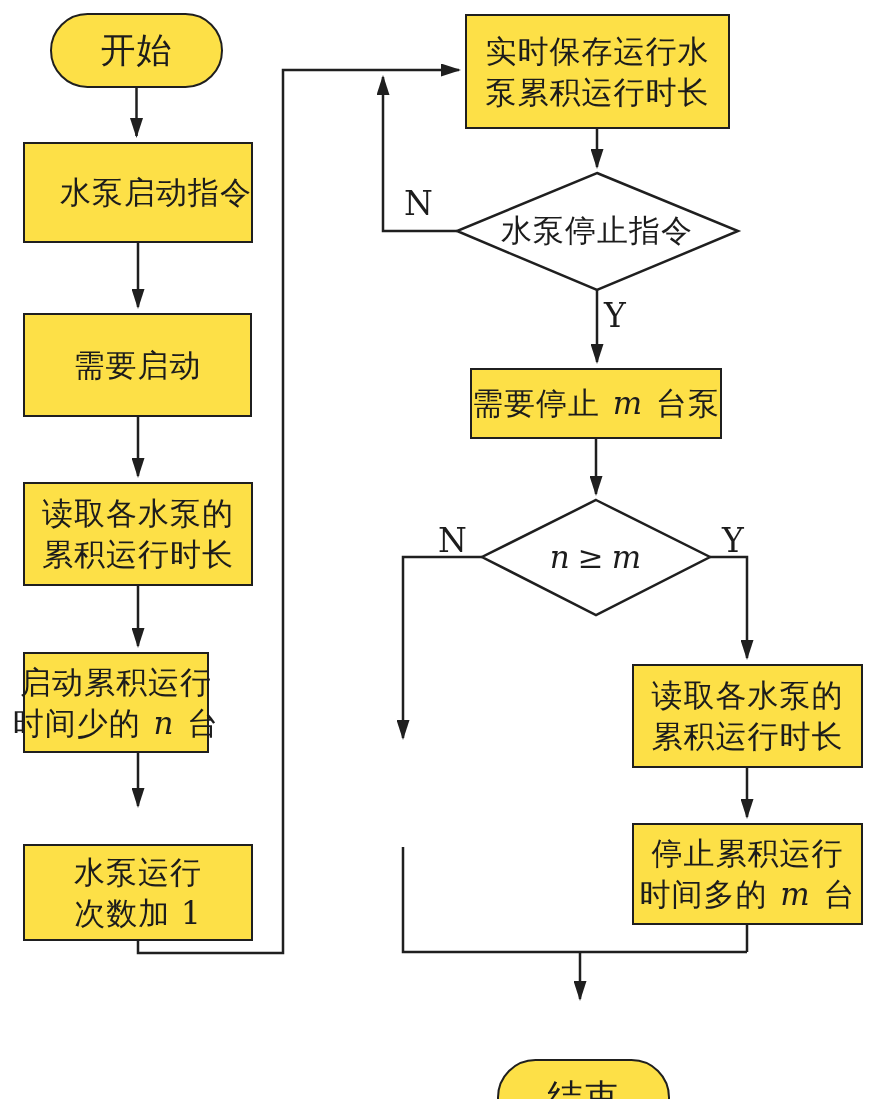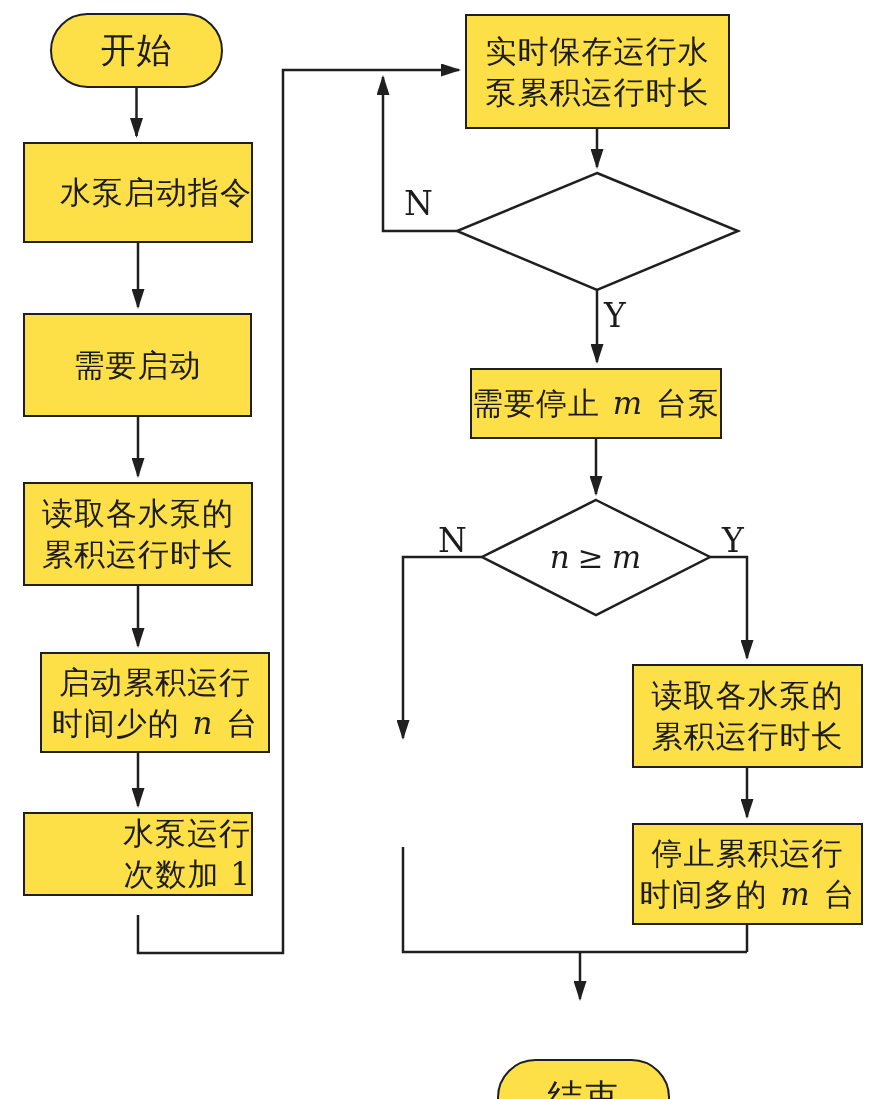--- a/index.html
+++ b/index.html
@@ -115,26 +115,26 @@
 
   <div class="node" style="left:23px; top:313px; width:229px; height:104px;">
     <div class="ln">需要启动</div>
   </div>
 
   <div class="node" style="left:23px; top:482px; width:230px; height:104px;">
     <div class="ln">读取各水泵的</div>
     <div class="ln">累积运行时长</div>
   </div>
 
-  <div class="node" style="left:40px; top:652px; width:230px; height:101px;">
+  <div class="node" style="left:23px; top:652px; width:186px; height:101px;">
     <div class="ln">启动累积运行</div>
     <div class="ln"><span>时间少的 </span><span class="var">n</span><span> 台</span></div>
   </div>
 
-  <div class="node" style="left:23px; top:812px; width:230px; height:84px;align-items:flex-end;">
+  <div class="node" style="left:23px; top:844px; width:230px; height:97px;">
     <div class="ln">水泵运行</div>
     <div class="ln">次数加 1</div>
   </div>
 
   <div class="node" style="left:465px; top:14px; width:265px; height:115px;">
     <div class="ln">实时保存运行水</div>
     <div class="ln">泵累积运行时长</div>
   </div>
 
   <div class="node" style="left:470px; top:368px; width:252px; height:71px;">
@@ -149,20 +149,23 @@
 
   <div class="node" style="left:632px; top:823px; width:231px; height:102px;">
     <div class="ln">停止累积运行</div>
     <div class="ln"><span>时间多的 </span><span class="var">m</span><span> 台</span></div>
   </div>
 
   <div class="node terminal" style="left:497px; top:1059px; width:173px; height:77px;">
     <div class="ln">结束</div>
   </div>
 
+  <div class="dlabel" style="left:467px; top:211px; width:260px; height:40px;">
+    <span class="ln">水泵停止指令</span>
+  </div>
 
   <div class="dlabel" style="left:496px; top:537px; width:200px; height:40px;">
     <span class="var">n</span>
       <span class="op">≥</span>
       <span class="var">m</span>
   </div>
 
   <div class="branch" style="left:404px; top:187px;">N</div>
   <div class="branch" style="left:604px; top:299px;">Y</div>
   <div class="branch" style="left:438px; top:524px;">N</div>

